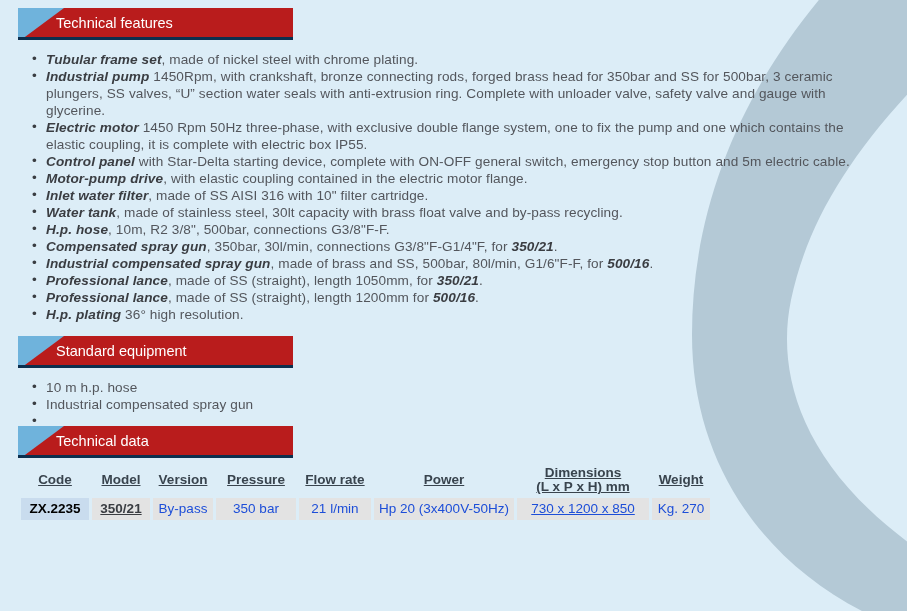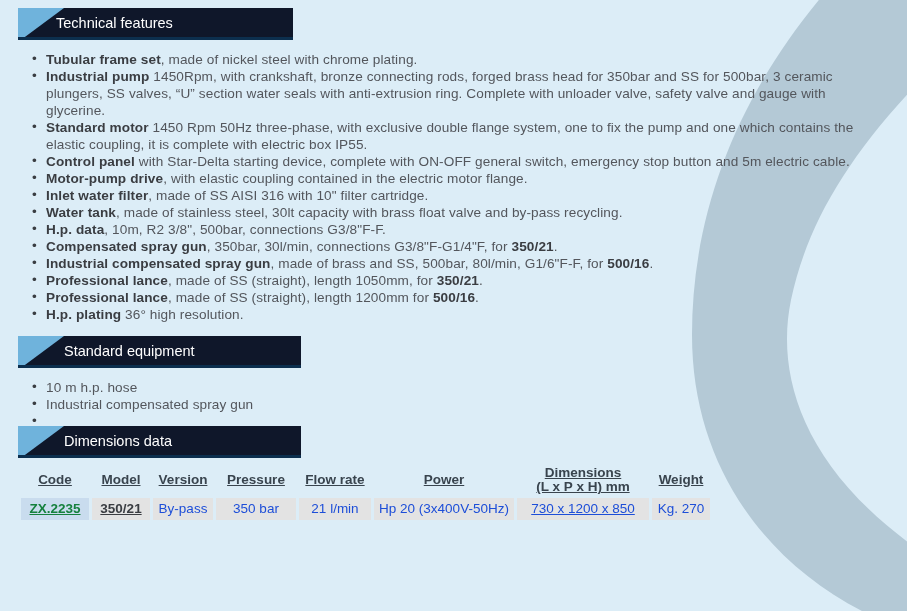--- a/index.html
+++ b/index.html
@@ -5,55 +5,55 @@
   html,body{margin:0;padding:0;}
   body{
     width:907px;height:611px;position:relative;overflow:hidden;
     background:#dcedf7;
     font-family:"Liberation Sans", sans-serif;
   }
   .swoosh{position:absolute;left:0;top:0;width:907px;height:611px;z-index:0;}
   .content{position:relative;z-index:1;padding:8px 0 0 18px;}
 
   .sec-header{
-    position:relative;width:275px;height:29px;background:#0f172a;
+    position:relative;width:275px;height:29px;background:#b91c1c;
     border-bottom:3px solid #0c2f4e;box-sizing:content-box;
     display:flex;align-items:center;
   }
-  .sec-header.spaced{padding-left:8px;}
+  .sec-header.spaced{}
   .corner{
     position:absolute;left:0;top:0;width:46px;height:100%;
     background:#6fb3dc;
     clip-path:polygon(0 0,100% 0,15% 100%,0 100%);
   }
   .sec-title{color:#ffffff;font-size:14.5px;padding-left:38px;position:relative;}
 
   ul.bullets{
     list-style:none;margin:11px 0 13px 0;padding:0 0 0 10px;
     width:838px;font-size:13.6px;line-height:17px;color:#53565c;
     letter-spacing:0.1px;
   }
   ul.bullets li{position:relative;padding-left:18px;}
   ul.bullets .marker{position:absolute;left:4px;top:-1px;color:#3a3d42;}
-  .b{font-weight:bold;color:#3a3d42;}
+  .b{font-weight:bold;color:#3a3d42;font-style:italic;}
 
   table{
     border-collapse:separate;border-spacing:3px 2px;
     margin:4px 0 0 0;font-size:13.5px;table-layout:fixed;
   }
   .col-code{width:68px}.col-model{width:58px}.col-version{width:60px}
   .col-pressure{width:80px}.col-flow{width:72px}.col-power{width:140px}
   .col-dimensions{width:132px}.col-weight{width:58px}
   th{font-weight:bold;color:#39444e;padding:2px 1px;line-height:14px;
      vertical-align:middle;text-align:center;text-decoration:underline;}
   td{background:#e3e3e3;color:#1d4ed8;text-align:center;
      padding:2px 3px;height:18px;line-height:18px;white-space:nowrap;
      overflow:hidden;}
-  td.code{background:#c9dcee;color:#15803d;font-weight:bold;
-          text-decoration:underline;cursor:pointer;}
+  td.code{background:#c9dcee;color:#000000;font-weight:bold;
+          cursor:pointer;}
   td.model{font-weight:bold;color:#3a3d42;text-decoration:underline;}
   td.dimensions{text-decoration:underline;}
 </style>
 </head>
 <body>
 
 <svg class="swoosh" viewBox="0 0 907 611" preserveAspectRatio="none" aria-hidden="true">
   <path d="M 823,-5
            C 735,100 692,215 692,335
            C 692,465 765,565 872,616
@@ -65,46 +65,46 @@
 
 <div class="content">
 
   <div class="sec-header">
     <span class="corner"></span>
     <span class="sec-title">Technical features</span>
   </div>
   <ul class="bullets">
       <li><span class="marker">•</span><span class="b">Tubular frame set</span><span>, made of nickel steel with chrome plating.</span></li>
       <li><span class="marker">•</span><span class="b">Industrial pump</span><span> 1450Rpm, with crankshaft, bronze connecting rods, forged brass head for 350bar and SS for 500bar, 3 ceramic plungers, SS valves, “U” section water seals with anti-extrusion ring. Complete with unloader valve, safety valve and gauge with glycerine.</span></li>
-      <li><span class="marker">•</span><span class="b">Standard motor</span><span> 1450 Rpm 50Hz three-phase, with exclusive double flange system, one to fix the pump and one which contains the elastic coupling, it is complete with electric box IP55.</span></li>
+      <li><span class="marker">•</span><span class="b">Electric motor</span><span> 1450 Rpm 50Hz three-phase, with exclusive double flange system, one to fix the pump and one which contains the elastic coupling, it is complete with electric box IP55.</span></li>
       <li><span class="marker">•</span><span class="b">Control panel</span><span> with Star-Delta starting device, complete with ON-OFF general switch, emergency stop button and 5m electric cable.</span></li>
       <li><span class="marker">•</span><span class="b">Motor-pump drive</span><span>, with elastic coupling contained in the electric motor flange.</span></li>
       <li><span class="marker">•</span><span class="b">Inlet water filter</span><span>, made of SS AISI 316 with 10" filter cartridge.</span></li>
       <li><span class="marker">•</span><span class="b">Water tank</span><span>, made of stainless steel, 30lt capacity with brass float valve and by-pass recycling.</span></li>
-      <li><span class="marker">•</span><span class="b">H.p. data</span><span>, 10m, R2 3/8", 500bar, connections G3/8"F-F.</span></li>
+      <li><span class="marker">•</span><span class="b">H.p. hose</span><span>, 10m, R2 3/8", 500bar, connections G3/8"F-F.</span></li>
       <li><span class="marker">•</span><span class="b">Compensated spray gun</span><span>, 350bar, 30l/min, connections G3/8"F-G1/4"F, for </span><span class="b">350/21</span><span>.</span></li>
       <li><span class="marker">•</span><span class="b">Industrial compensated spray gun</span><span>, made of brass and SS, 500bar, 80l/min, G1/6"F-F, for </span><span class="b">500/16</span><span>.</span></li>
       <li><span class="marker">•</span><span class="b">Professional lance</span><span>, made of SS (straight), length 1050mm, for </span><span class="b">350/21</span><span>.</span></li>
       <li><span class="marker">•</span><span class="b">Professional lance</span><span>, made of SS (straight), length 1200mm for </span><span class="b">500/16</span><span>.</span></li>
       <li><span class="marker">•</span><span class="b">H.p. plating</span><span> 36° high resolution.</span></li>
     </ul>
 
   <div class="sec-header spaced">
     <span class="corner"></span>
     <span class="sec-title">Standard equipment</span>
   </div>
   <ul class="bullets">
       <li><span class="marker">•</span><span>10 m h.p. hose</span></li>
       <li><span class="marker">•</span><span>Industrial compensated spray gun</span></li>
       <li><span class="marker">•</span></li>
     </ul>
 
   <div class="sec-header spaced">
     <span class="corner"></span>
-    <span class="sec-title">Dimensions data</span>
+    <span class="sec-title">Technical data</span>
   </div>
 
   <table>
     <colgroup>
         <col class="col-code">
         <col class="col-model">
         <col class="col-version">
         <col class="col-pressure">
         <col class="col-flow">
         <col class="col-power">

